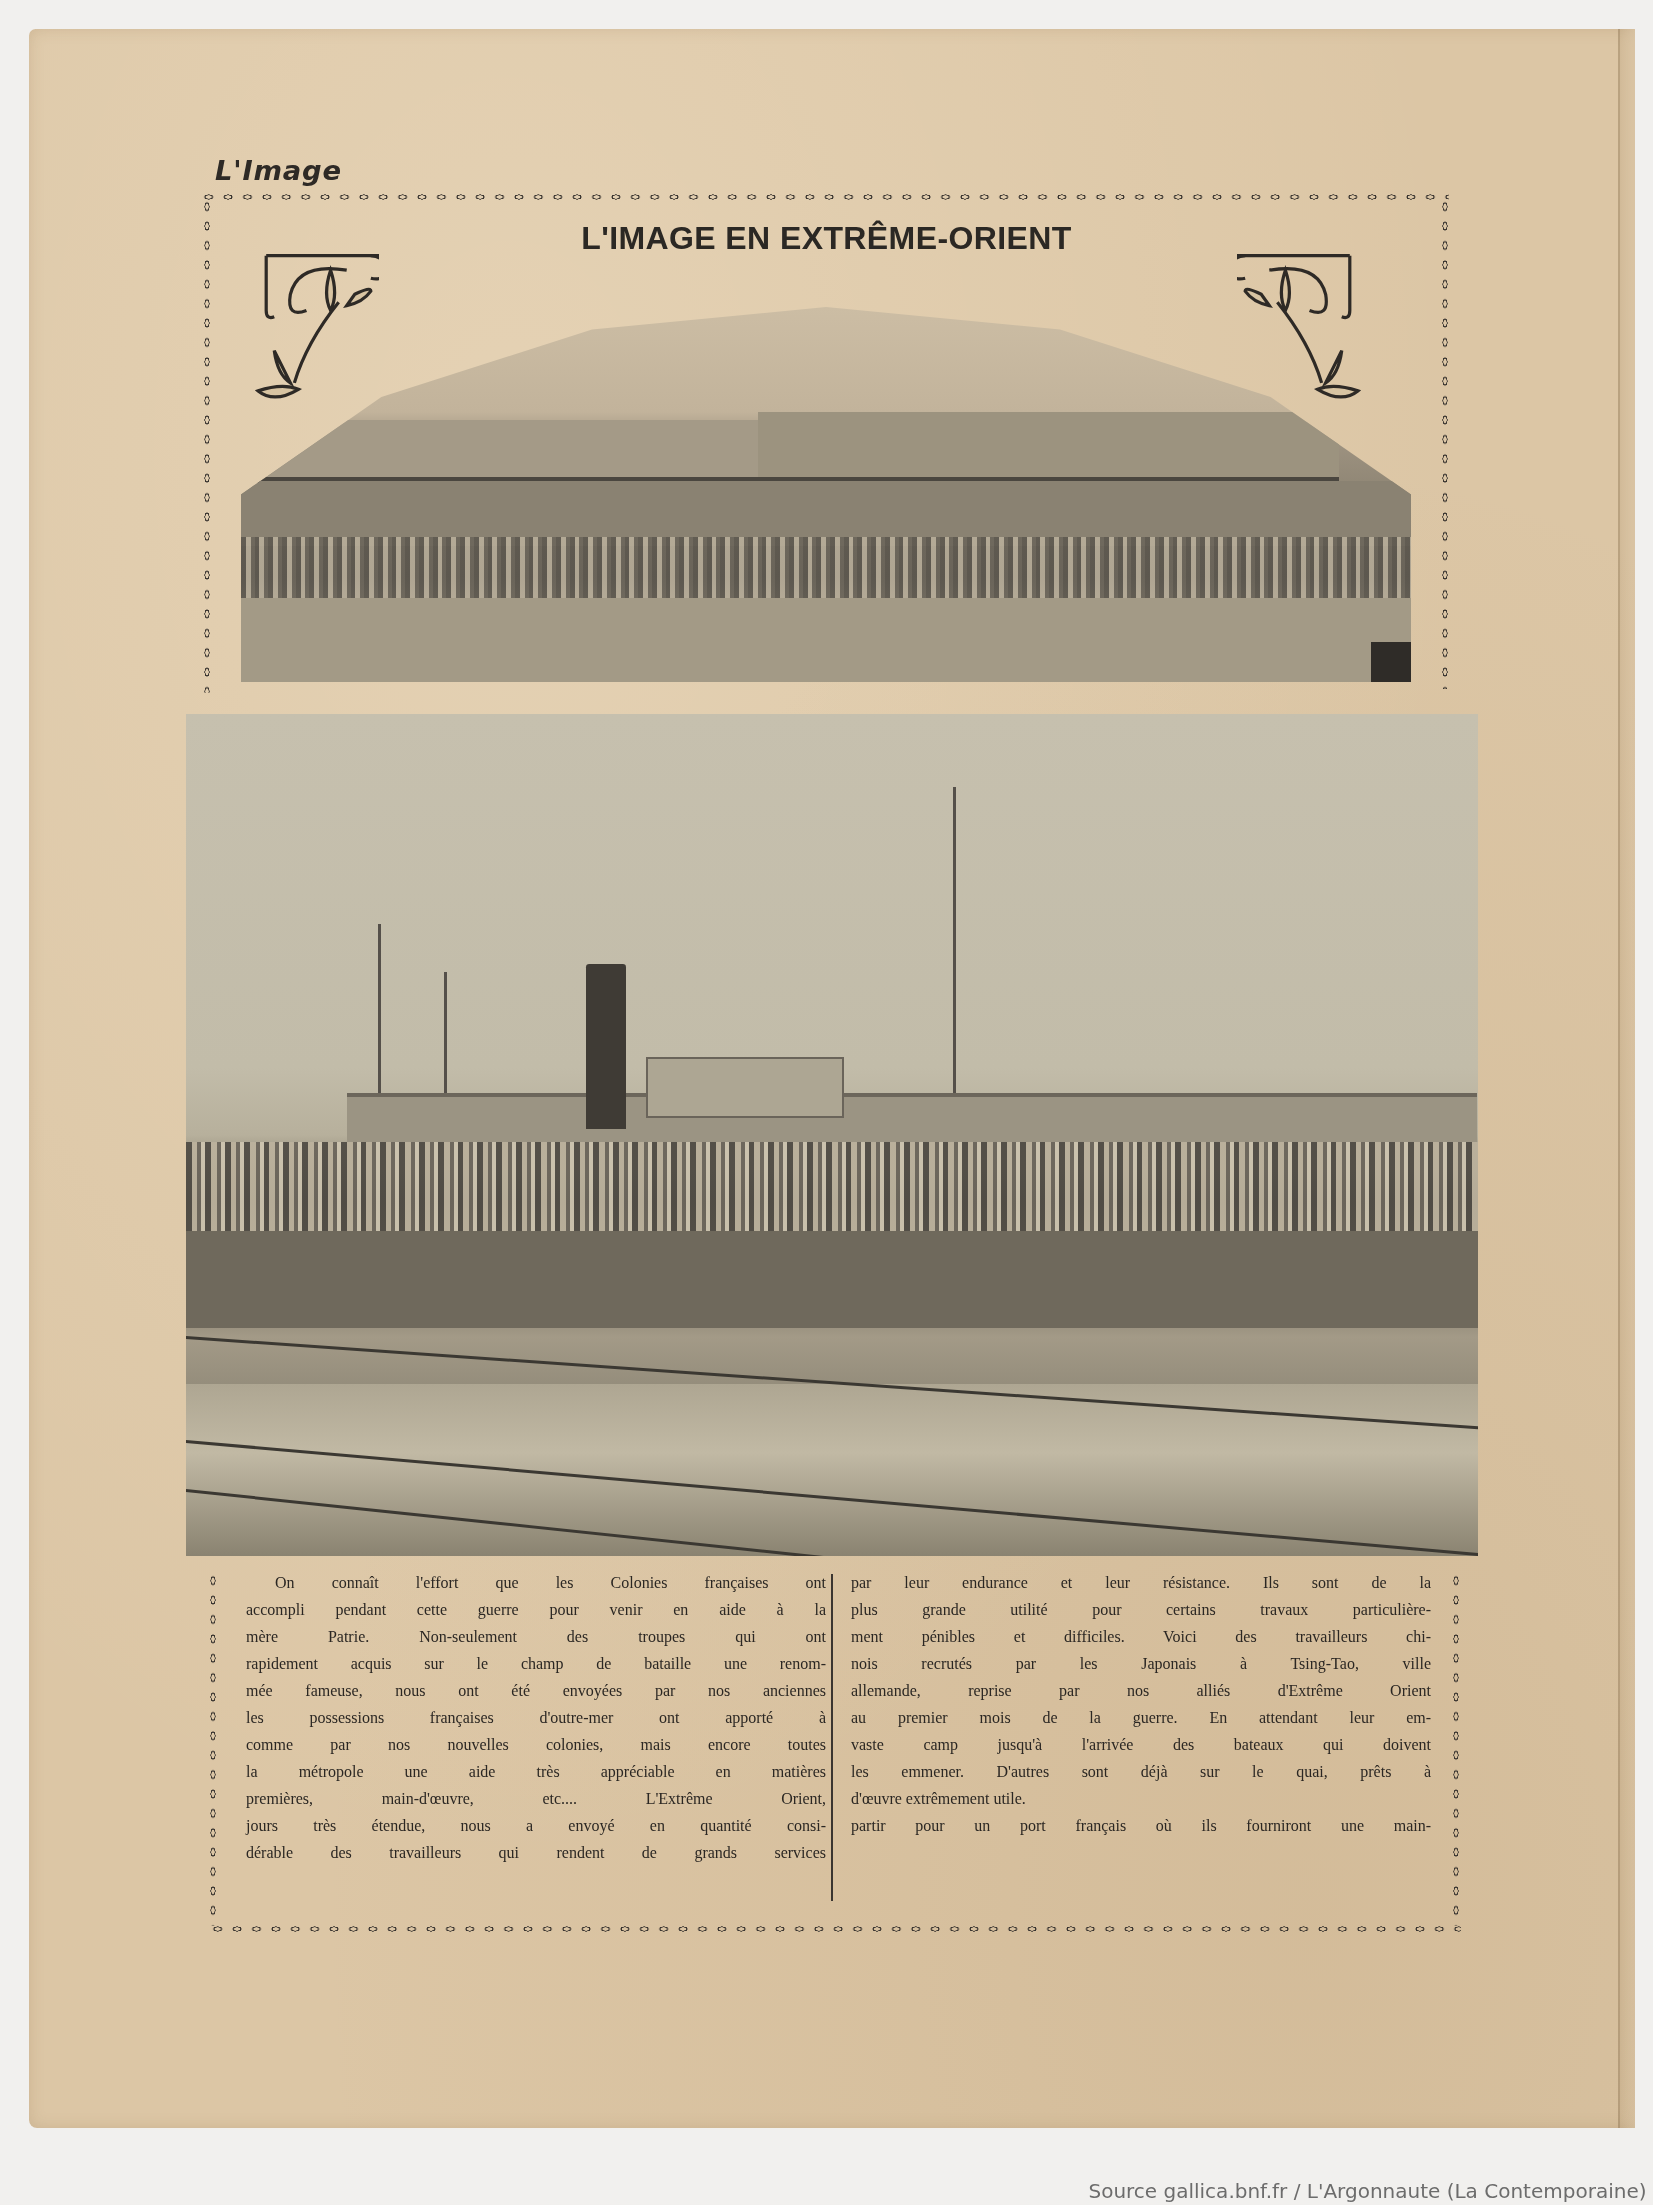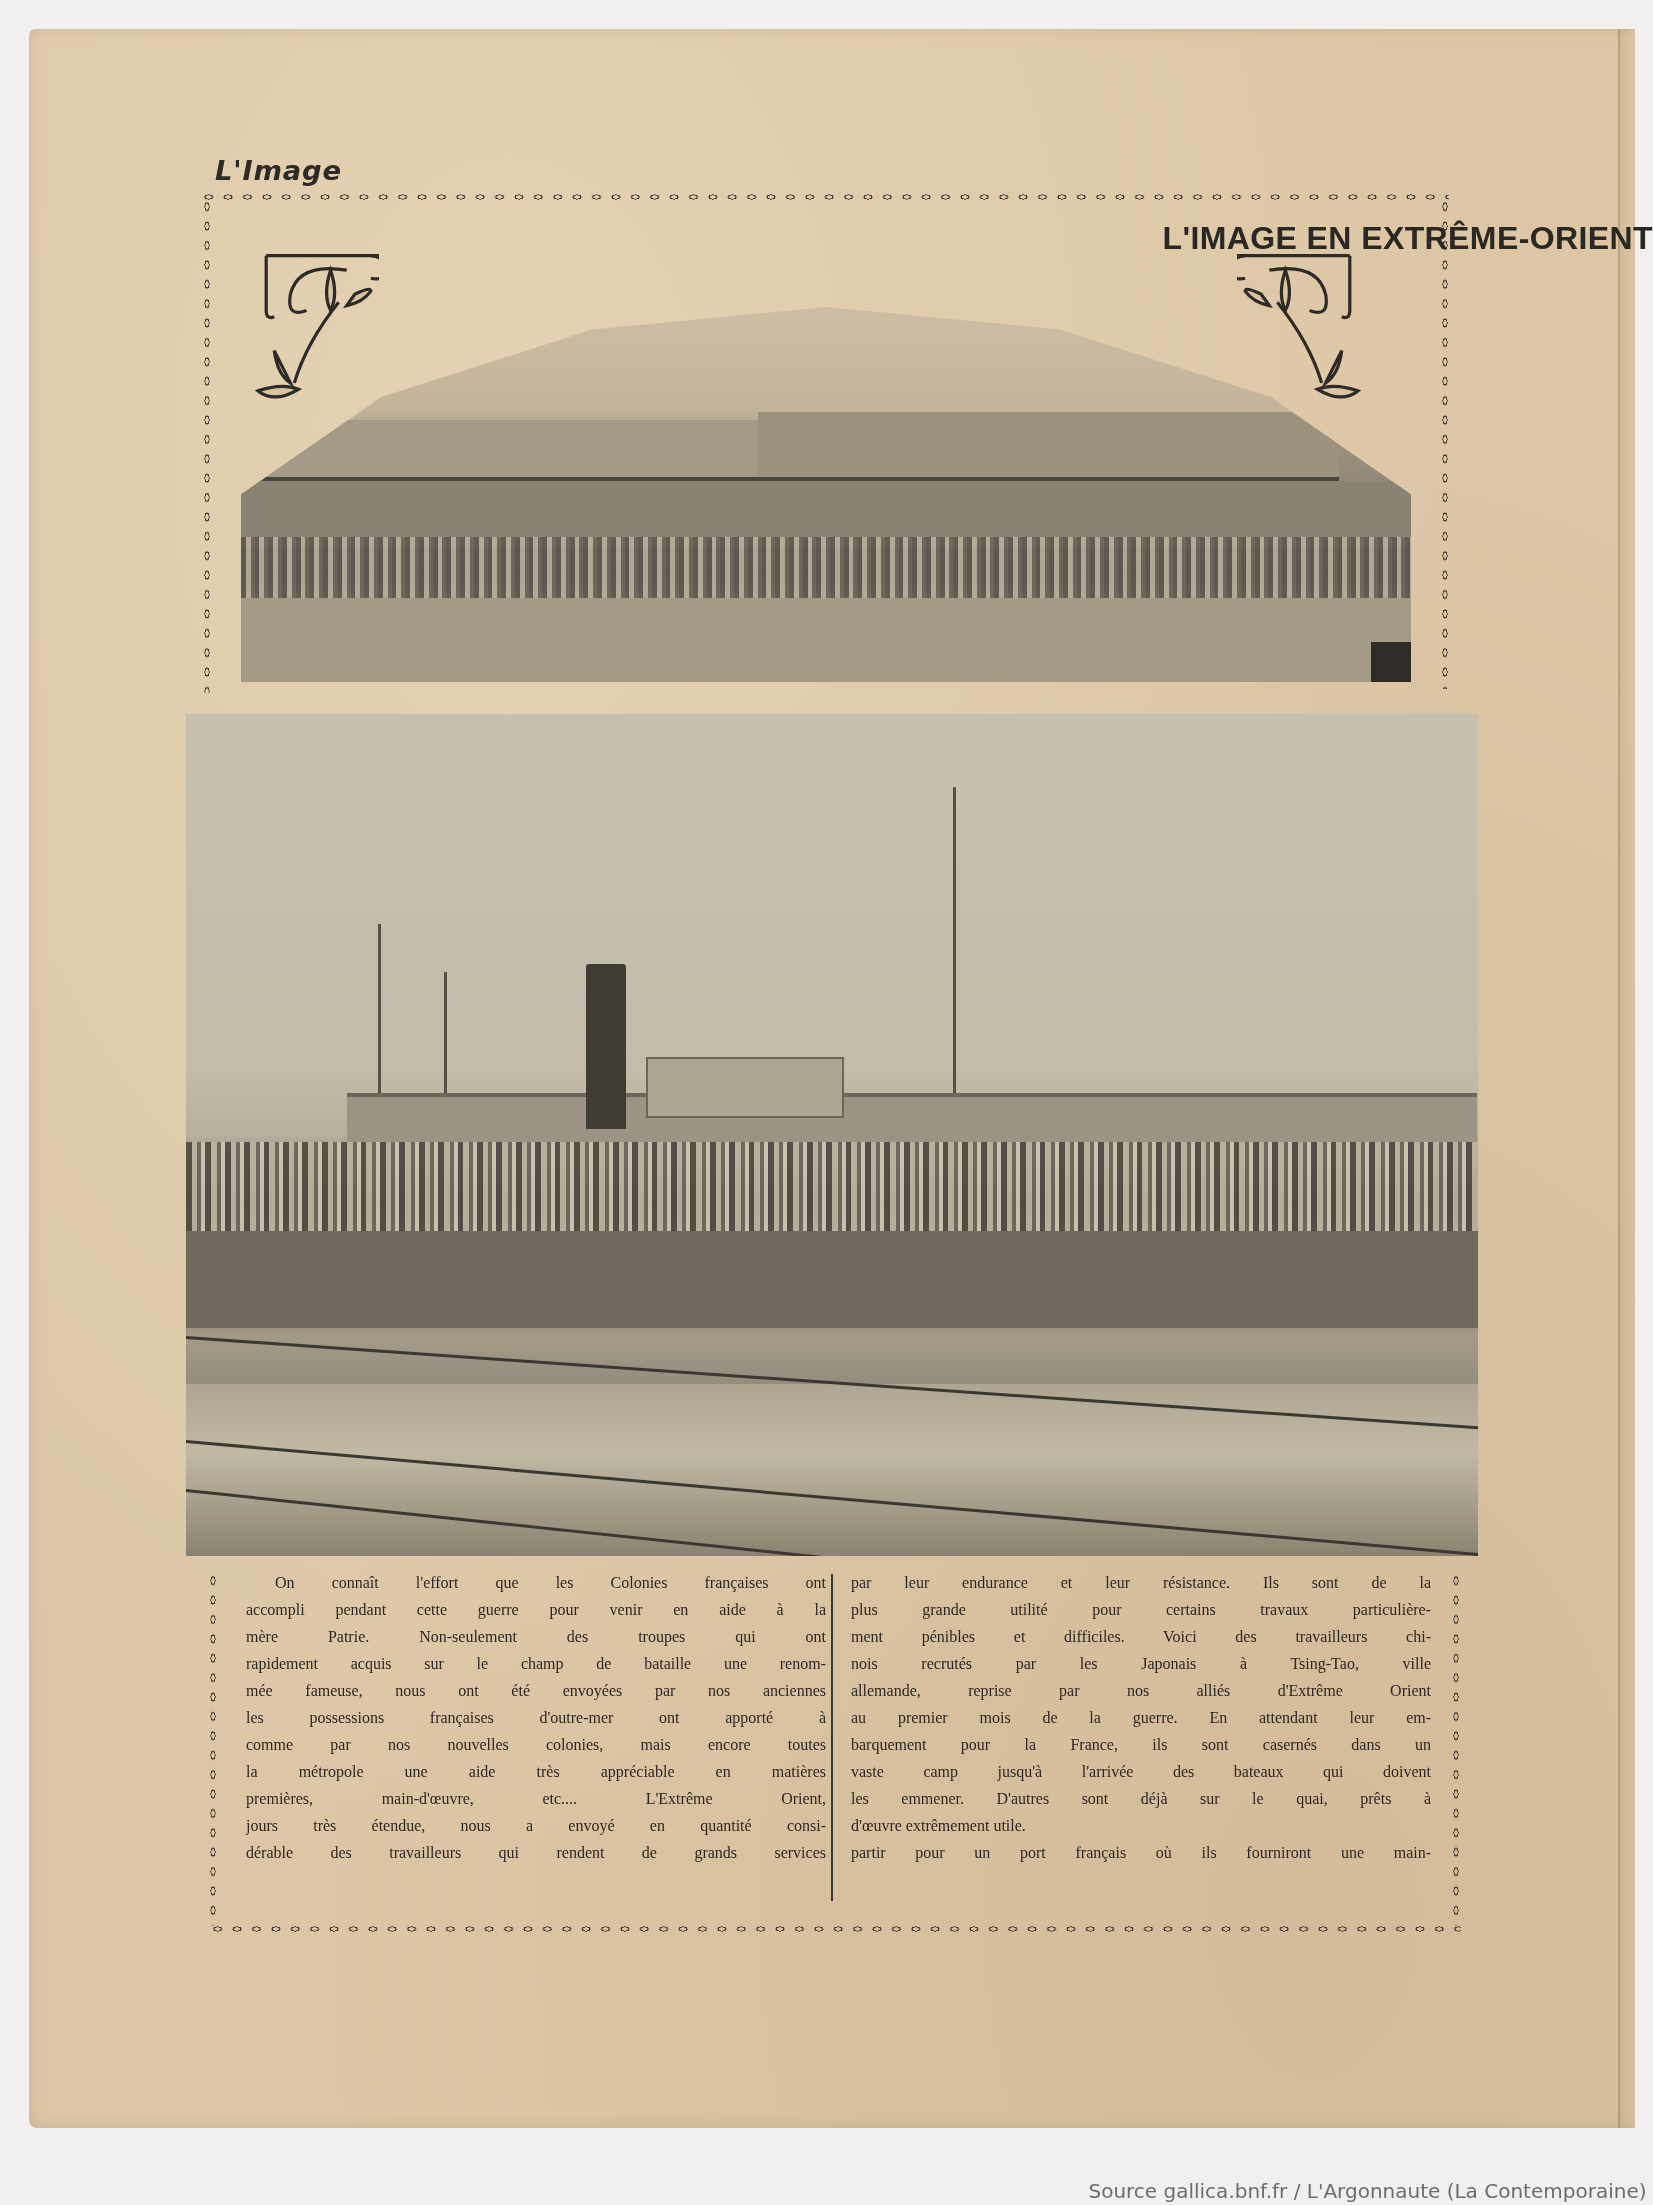--- a/index.html
+++ b/index.html
@@ -35,21 +35,21 @@
       position: absolute; height: 9.7px;
       background-image: radial-gradient(ellipse 5.7px 3.2px at 50% 50%, rgba(0,0,0,0) 45%, #3a3530 55%, #3a3530 75%, rgba(0,0,0,0) 80%);
       background-size: 19.4px 9.7px; background-repeat: repeat-x;
     }
     .chain-v {
       position: absolute; width: 9.7px;
       background-image: radial-gradient(ellipse 3.2px 5.7px at 50% 50%, rgba(0,0,0,0) 45%, #3a3530 55%, #3a3530 75%, rgba(0,0,0,0) 80%);
       background-size: 9.7px 19.4px; background-repeat: repeat-y;
     }
     .headline {
-      position: absolute; left: 0; width: 1653px; top: 220px; text-align: right;
+      position: absolute; left: 0; width: 1653px; top: 220px; text-align: center;
       font-family: "Liberation Sans", sans-serif; font-weight: bold; font-size: 32px;
       color: #2b2824; letter-spacing: 0.4px;
     }
     .ornament { position: absolute; width: 129px; height: 161px; }
     .ornament svg { width: 100%; height: 100%; }
     
     .photo { position: absolute; overflow: hidden; }
     .photo-top {
       left: 241px; top: 307px; width: 1170px; height: 375px;
       clip-path: polygon(0 50%, 12% 24%, 30% 6%, 50% 0%, 70% 6%, 88% 24%, 100% 50%, 100% 100%, 0 100%);
@@ -180,21 +180,20 @@
 
 <div class="divider"></div>
 
 <div class="col col-right">
   <span class="line">par leur endurance et leur résistance. Ils sont de la</span>
   <span class="line">plus grande utilité pour certains travaux particulière-</span>
   <span class="line">ment pénibles et difficiles. Voici des travailleurs chi-</span>
   <span class="line">nois recrutés par les Japonais à Tsing-Tao, ville</span>
   <span class="line">allemande, reprise par nos alliés d'Extrême Orient</span>
   <span class="line">au premier mois de la guerre. En attendant leur em-</span>
-  <span class="line">barquement pour la France, ils sont casernés dans un</span>
   <span class="line">vaste camp jusqu'à l'arrivée des bateaux qui doivent</span>
   <span class="line">les emmener. D'autres sont déjà sur le quai, prêts à</span>
   <span class="line last">d'œuvre extrêmement utile.</span>
   <span class="line">partir pour un port français où ils fourniront une main-</span>
 </div>
 
 <div class="source">Source gallica.bnf.fr / L'Argonnaute (La Contemporaine)</div>
 
 
 </body></html>

